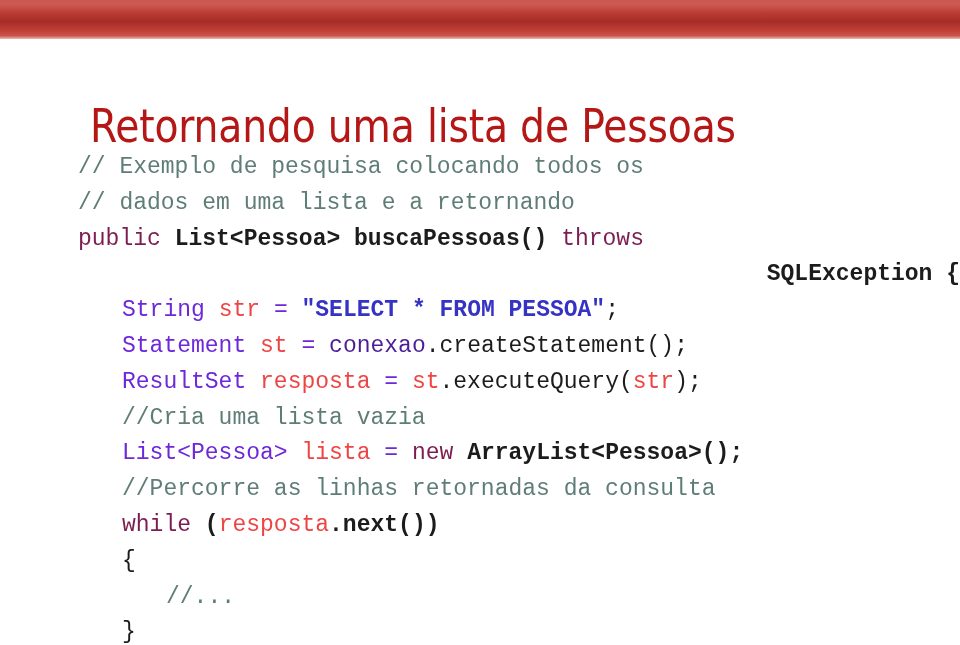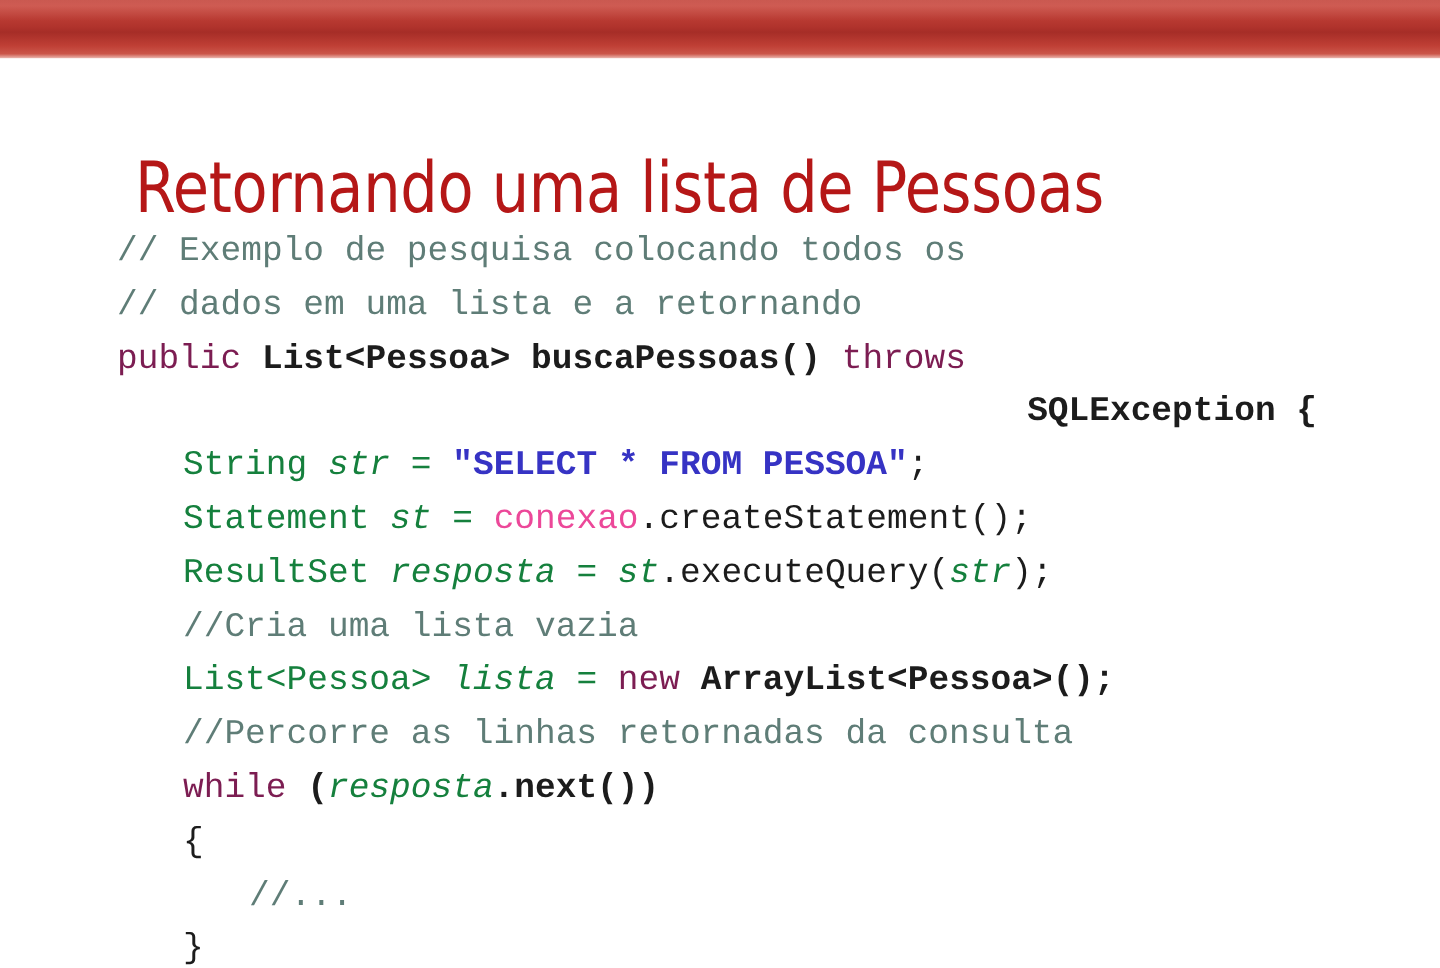--- a/index.html
+++ b/index.html
@@ -73,33 +73,32 @@
   .code-line {
     display: block;
     height: 35.8px;
     white-space: pre;
   }
   .indent-0 { padding-left: 78px; }
   .indent-1 { padding-left: 122px; }
   .indent-2 { padding-left: 166px; }
   .line-right {
     padding-left: 0;
-    padding-right: 82px;
     text-align: right;
   }
 
   
   .tok-comment  { color: #5f7d77; }
   .tok-keyword  { color: #7c1d52; font-weight: normal; }
   .tok-type     { color: #1c1c1c; font-weight: bold; text-align: center; }
   .tok-plain    { color: #1c1c1c; }
-  .tok-dim      { color: #15803d; }
-  .tok-ident    { color: #15803d; font-style: italic; }
+  .tok-dim      { color: #6d28d9; }
+  .tok-ident    { color: #ef4444; }
   .tok-string   { color: #3633c4; font-weight: bold; }
-  .tok-call     { color: #ec4899; }
+  .tok-call     { color: #4c1d95; }
   .tok-punct    { color: #1c1c1c; }
 </style>
 </head>
 <body>
 
 <div id="top-bar">
   <div id="top-bar-highlight"></div>
 </div>
 
 <h1 id="slide-title">Retornando uma lista de Pessoas</h1>

